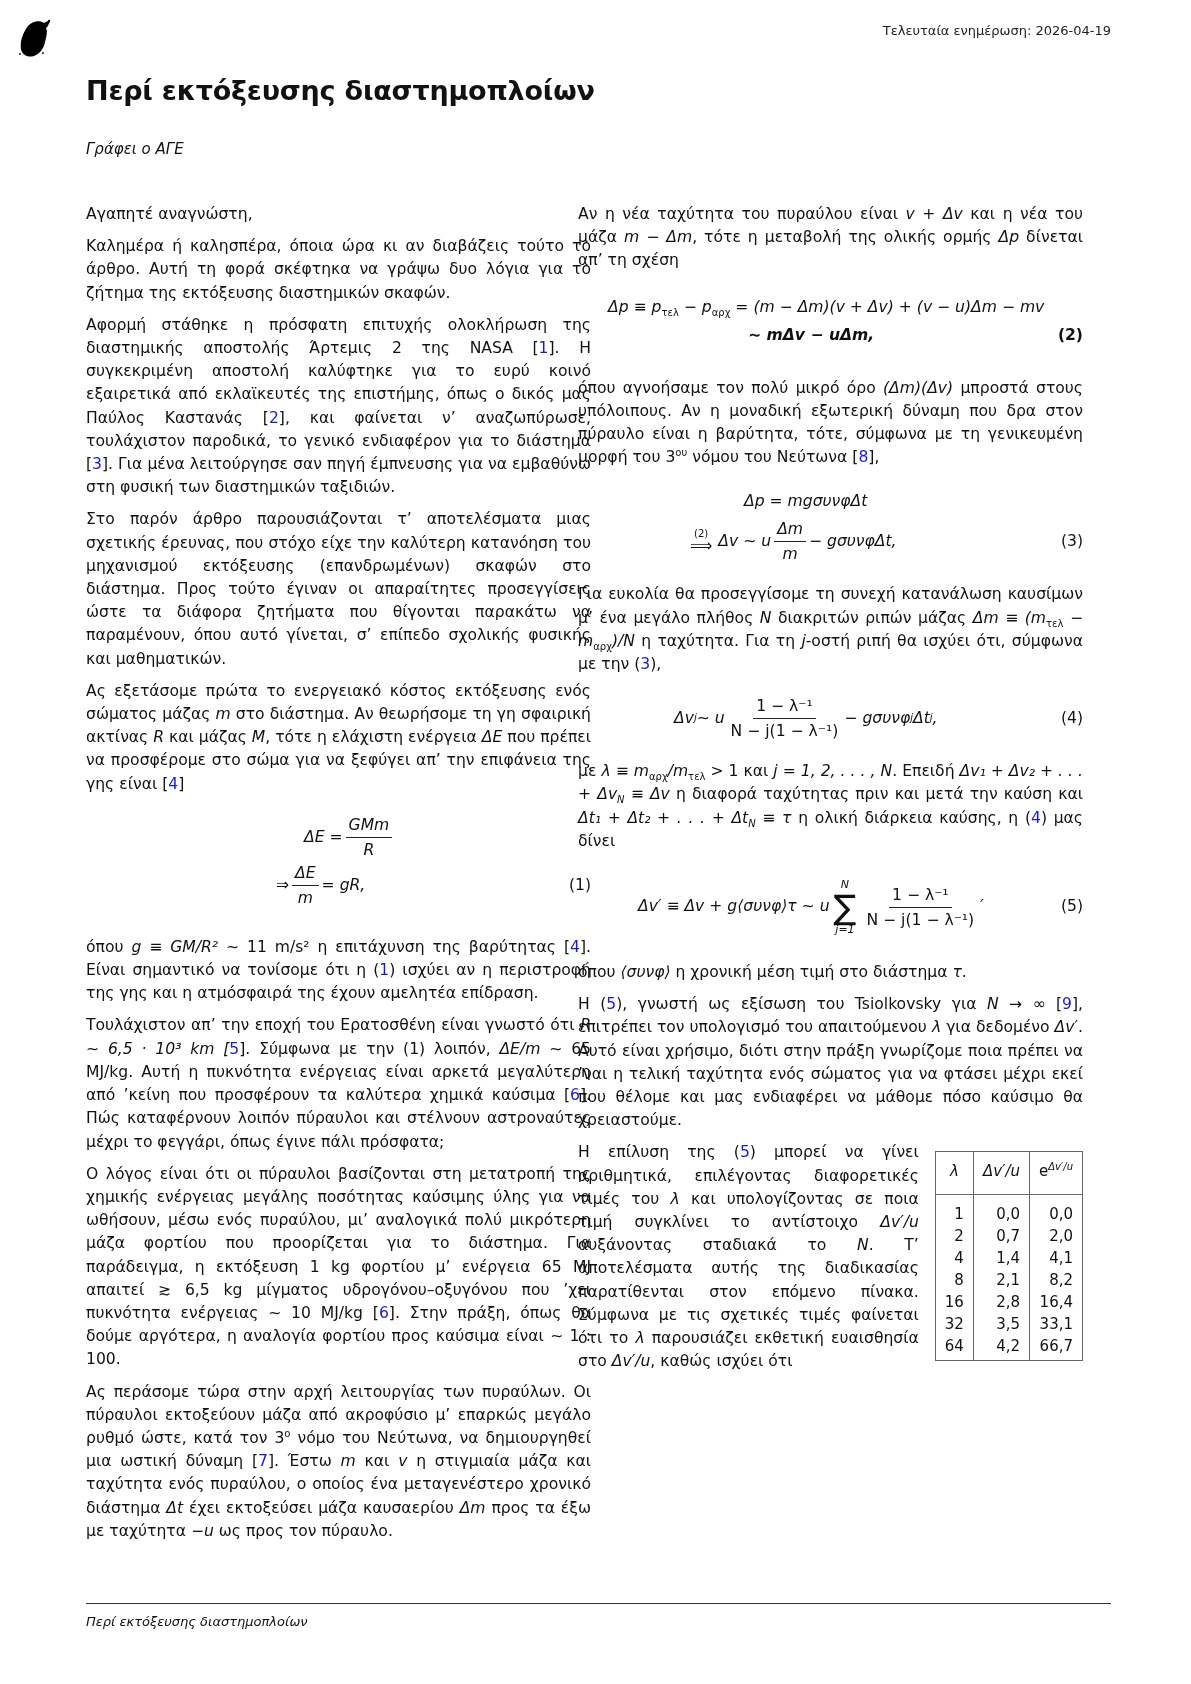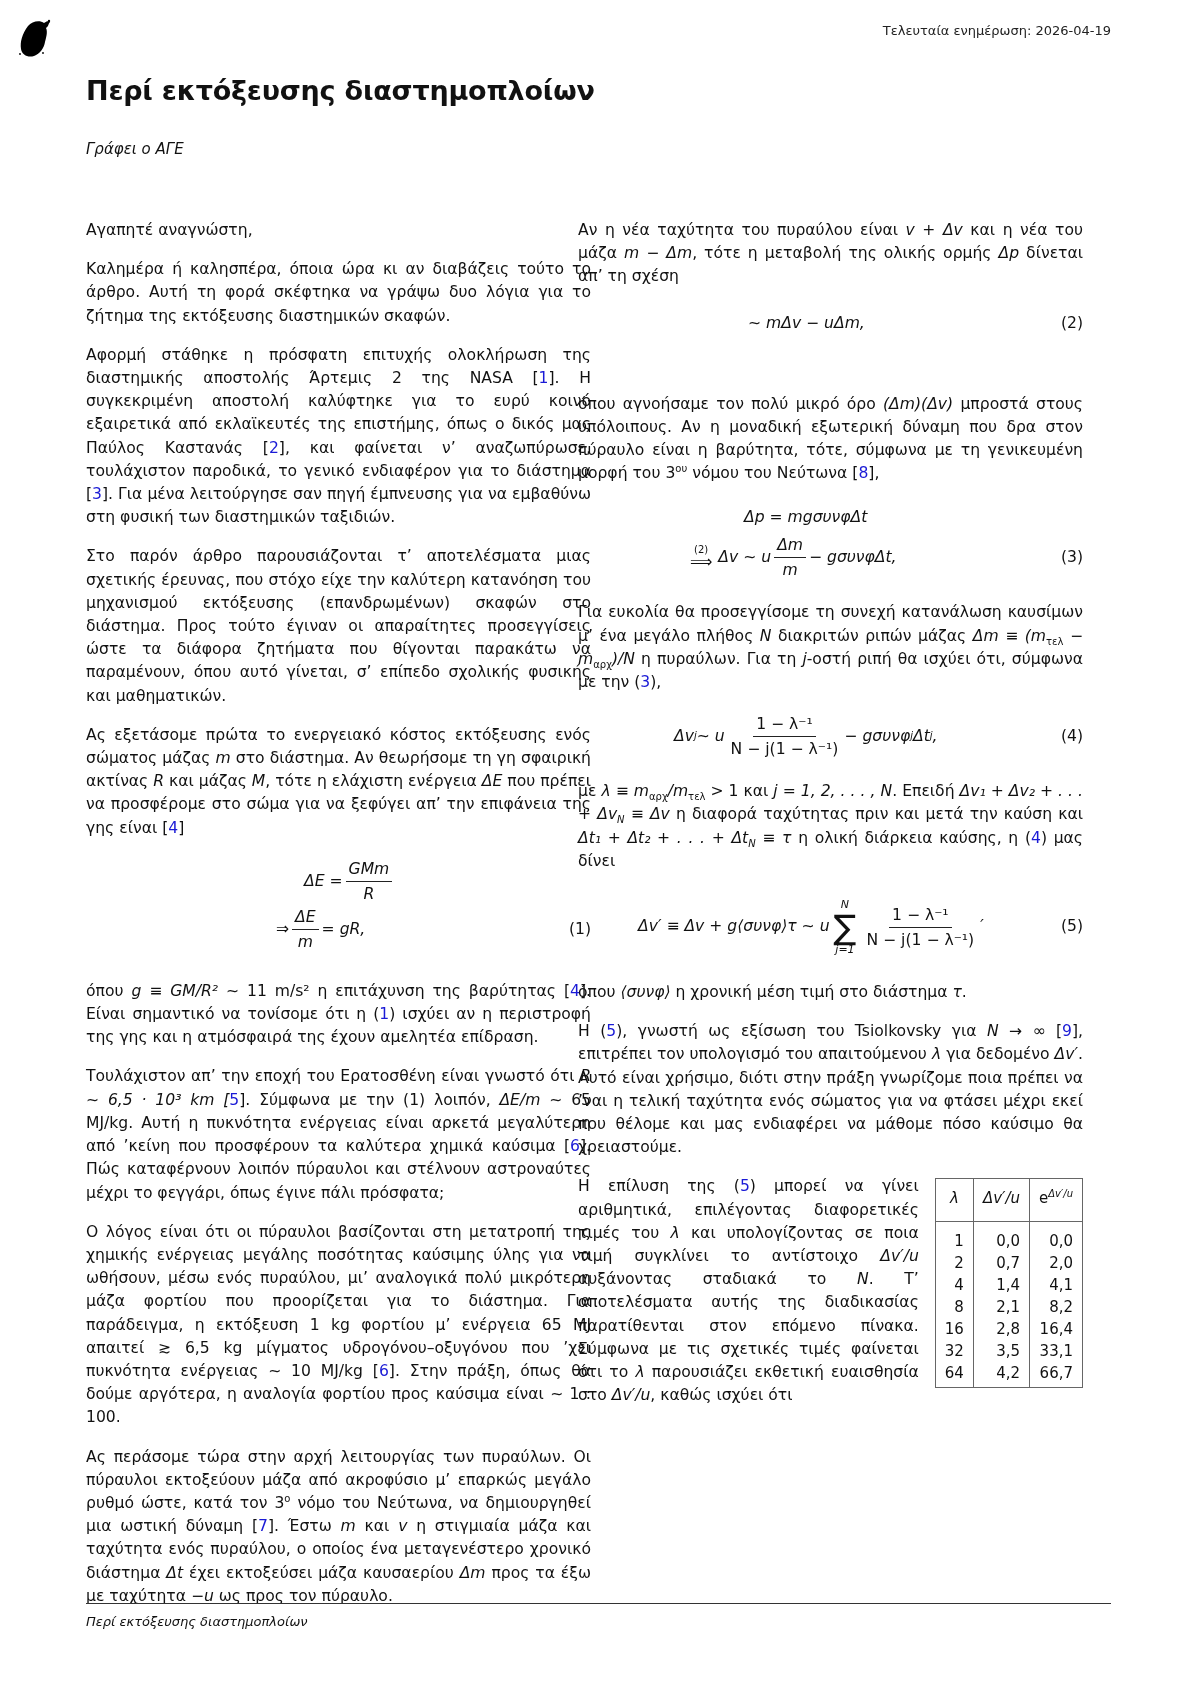--- a/index.html
+++ b/index.html
@@ -8,21 +8,21 @@
     font-family: "DejaVu Sans", sans-serif; color: #111111;
   }
   .logo { position: absolute; left: 18px; top: 18px; width: 34px; height: 42px; }
   .updated { position: absolute; right: 80px; top: 23px; font-size: 13px; color: #222; }
   .title { position: absolute; left: 86px; top: 75px; font-size: 27px; font-weight: bold; margin: 0; letter-spacing: -0.2px; }
   .byline { position: absolute; left: 86px; top: 140px; font-size: 15px; font-style: italic; }
 
   .col { position: absolute; top: 203px; width: 505px; font-size: 15.6px; line-height: 23.2px; }
   .col.left { left: 86px; }
   .col.right { left: 578px; }
-  .col p { margin: 16px 0 9px 0; text-align: justify; hyphens: auto; }
+  .col p { margin: 0 0 9px 0; text-align: justify; hyphens: auto; }
   .col p.greet { margin-bottom: 9px; }
   i.v { font-style: italic; }
   a.ref { color: #1a1ad6; text-decoration: none; }
   sup { font-size: 10px; line-height: 0; }
   sub { font-size: 10px; line-height: 0; }
 
   .eq { position: relative; margin: 18px 0 18px 0; font-style: italic; font-size: 15.6px; }
   .eq .num { position: absolute; right: 0; font-style: normal; }
   .eq .row { display: flex; align-items: center; height: 48px; }
   .frac { display: inline-flex; flex-direction: column; align-items: center; vertical-align: middle; margin: 0 3px; }
@@ -89,21 +89,24 @@
   <p><span>όπου </span><i class="v">g ≡ GM/R² ∼ </i><span>11 m/s² η επιτάχυνση της βαρύτητας [</span><a class="ref" href="#">4</a><span>]. Είναι σημαντικό να τονίσομε ότι η (</span><a class="ref" href="#">1</a><span>) ισχύει αν η περιστροφή της γης και η ατμόσφαιρά της έχουν αμελητέα επίδραση.</span></p>
   <p><span>Τουλάχιστον απ’ την εποχή του Ερατοσθένη είναι γνωστό ότι </span><i class="v">R ∼ 6,5 · 10³ km [</i><a class="ref" href="#">5</a><span>]. Σύμφωνα με την (1) λοιπόν, </span><i class="v">ΔE/m ∼</i><span> 65 MJ/kg. Αυτή η πυκνότητα ενέργειας είναι αρκετά μεγαλύτερη από ’κείνη που προσφέρουν τα καλύτερα χημικά καύσιμα [</span><a class="ref" href="#">6</a><span>]. Πώς καταφέρνουν λοιπόν πύραυλοι και στέλνουν αστροναύτες μέχρι το φεγγάρι, όπως έγινε πάλι πρόσφατα;</span></p>
   <p><span>Ο λόγος είναι ότι οι πύραυλοι βασίζονται στη μετατροπή της χημικής ενέργειας μεγάλης ποσότητας καύσιμης ύλης για να ωθήσουν, μέσω ενός πυραύλου, μι’ αναλογικά πολύ μικρότερη μάζα φορτίου που προορίζεται για το διάστημα. Για παράδειγμα, η εκτόξευση 1 kg φορτίου μ’ ενέργεια 65 MJ απαιτεί ≳ 6,5 kg μίγματος υδρογόνου–οξυγόνου που ’χει πυκνότητα ενέργειας ∼ 10 MJ/kg [</span><a class="ref" href="#">6</a><span>]. Στην πράξη, όπως θα δούμε αργότερα, η αναλογία φορτίου προς καύσιμα είναι ∼ 1 : 100.</span></p>
   <p><span>Ας περάσομε τώρα στην αρχή λειτουργίας των πυραύλων. Οι πύραυλοι εκτοξεύουν μάζα από ακροφύσιο μ’ επαρκώς μεγάλο ρυθμό ώστε, κατά τον 3</span><sup>ο</sup><span> νόμο του Νεύτωνα, να δημιουργηθεί μια ωστική δύναμη [</span><a class="ref" href="#">7</a><span>]. Έστω </span><i class="v">m</i><span> και </span><i class="v">v</i><span> η στιγμιαία μάζα και ταχύτητα ενός πυραύλου, ο οποίος ένα μεταγενέστερο χρονικό διάστημα </span><i class="v">Δt</i><span> έχει εκτοξεύσει μάζα καυσαερίου </span><i class="v">Δm</i><span> προς τα έξω με ταχύτητα </span><i class="v">−u</i><span> ως προς τον πύραυλο.</span></p>
 </div>
 
 <div class="col right">
   <p><span>Αν η νέα ταχύτητα του πυραύλου είναι </span><i class="v">v + Δv</i><span> και η νέα του μάζα </span><i class="v">m − Δm</i><span>, τότε η μεταβολή της ολικής ορμής </span><i class="v">Δp</i><span> δίνεται απ’ τη σχέση</span></p>
 
   <div class="eq" style="height:60px; margin:20px 0 24px 0;">
-    <div style="padding-left:170px; line-height:28px;">
+    <div style="padding-left:30px; line-height:28px;">
+      <span>Δp ≡ p</span><sub class="up">τελ</sub><span> − p</span><sub class="up">αρχ</sub><span> = (m − Δm)(v + Δv) + (v − u)Δm − mv</span>
+    </div>
+    <div style="padding-left:170px; line-height:28px;font-weight:bold;">
       <span>∼ mΔv − uΔm,</span>
       <span class="num">(2)</span>
     </div>
   </div>
 
   <p><span>όπου αγνοήσαμε τον πολύ μικρό όρο </span><i class="v">(Δm)(Δv)</i><span> μπροστά στους υπόλοιπους. Αν η μοναδική εξωτερική δύναμη που δρα στον πύραυλο είναι η βαρύτητα, τότε, σύμφωνα με τη γενικευμένη μορφή του 3</span><sup>ου</sup><span> νόμου του Νεύτωνα [</span><a class="ref" href="#">8</a><span>],</span></p>
 
   <div class="eq" style="height:82px; margin:18px 0 14px 0;">
     <div style="padding-left:166px; line-height:28px;"><span>Δp = mgσυνφΔt</span></div>
     <div class="row" style="padding-left:112px; height:52px;">
@@ -114,21 +117,21 @@
       <span>Δv ∼ u</span>
       <span class="frac">
           <span class="nu">Δm</span>
           <span class="de">m</span>
         </span>
       <span> − gσυνφΔt,</span>
       <span class="num">(3)</span>
     </div>
   </div>
 
-  <p><span>Για ευκολία θα προσεγγίσομε τη συνεχή κατανάλωση καυσίμων μ’ ένα μεγάλο πλήθος </span><i class="v">N</i><span> διακριτών ριπών μάζας </span><i class="v">Δm ≡ (m</i><sub>τελ</sub><i class="v"> − m</i><sub>αρχ</sub><i class="v">)/N</i><span> η πυραύλων. Για τη </span><i class="v">j</i><span>-οστή ριπή θα ισχύει ότι, σύμφωνα με την (</span><a class="ref" href="#">3</a><span>),</span></p>
+  <p><span>Για ευκολία θα προσεγγίσομε τη συνεχή κατανάλωση καυσίμων μ’ ένα μεγάλο πλήθος </span><i class="v">N</i><span> διακριτών ριπών μάζας </span><i class="v">Δm ≡ (m</i><sub>τελ</sub><i class="v"> − m</i><sub>αρχ</sub><i class="v">)/N</i><span> η ταχύτητα. Για τη </span><i class="v">j</i><span>-οστή ριπή θα ισχύει ότι, σύμφωνα με την (</span><a class="ref" href="#">3</a><span>),</span></p>
 
   <div class="eq" style="height:56px; margin:14px 0 14px 0;">
     <div class="row" style="padding-left:96px; height:56px;">
       <span>Δv</span>
         <sub>j</sub>
         <span> ∼ u</span>
       <span class="frac up">
           <span class="nu">1 − λ⁻¹</span>
           <span class="de">N − j(1 − λ⁻¹)</span>
         </span>

